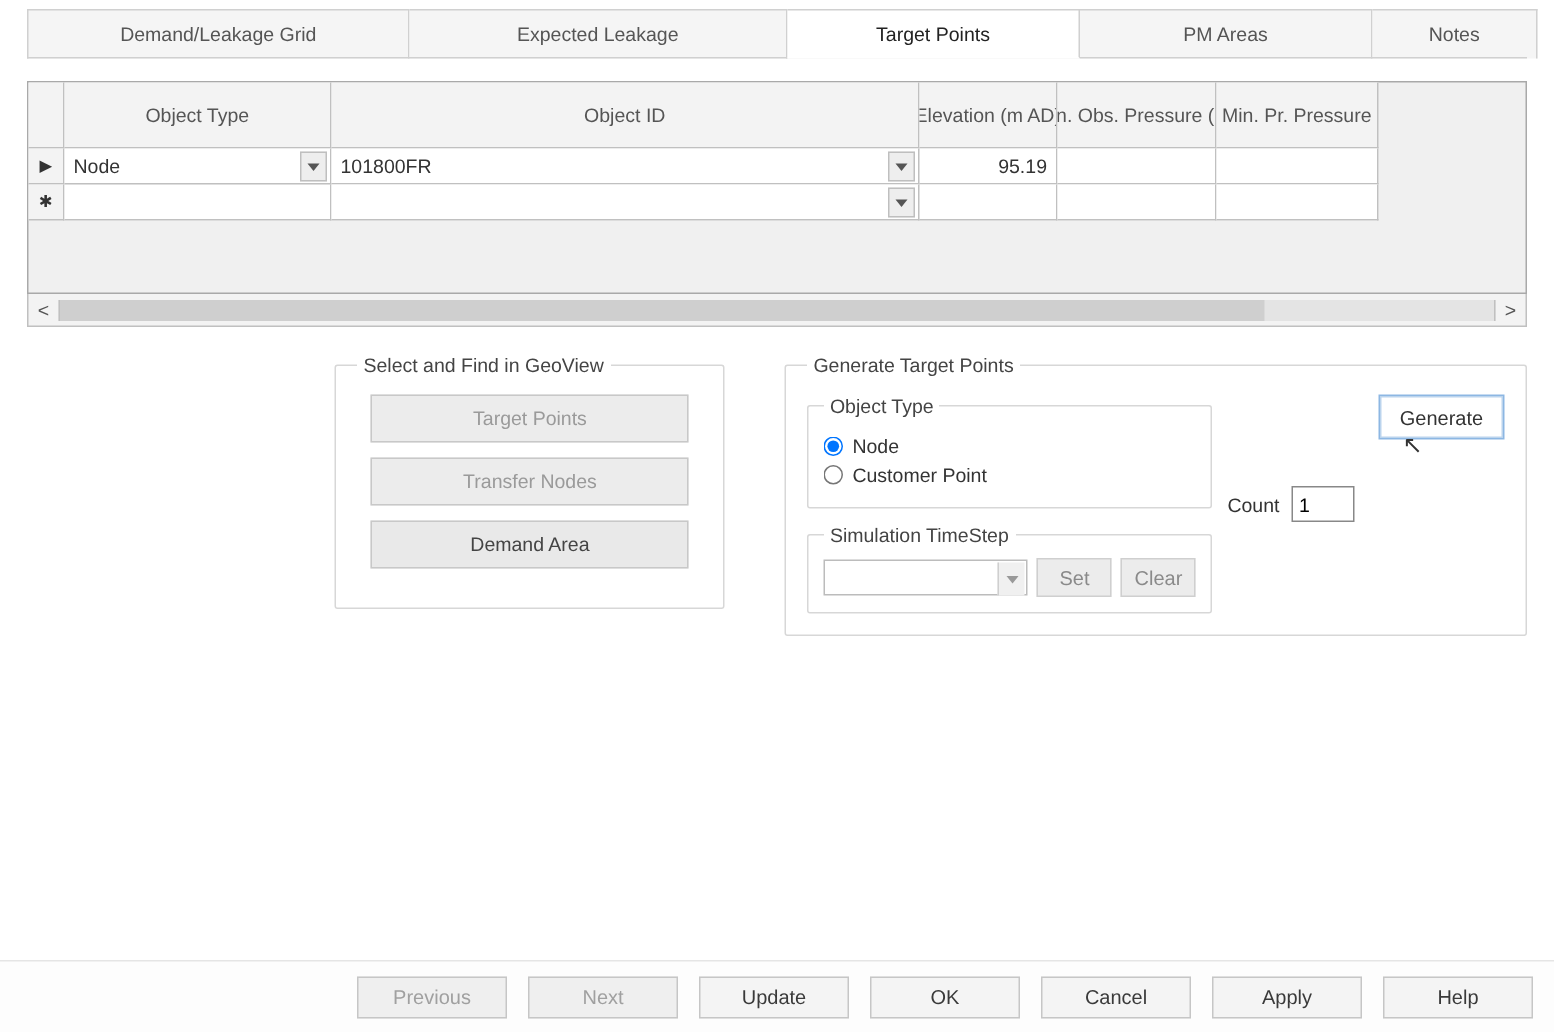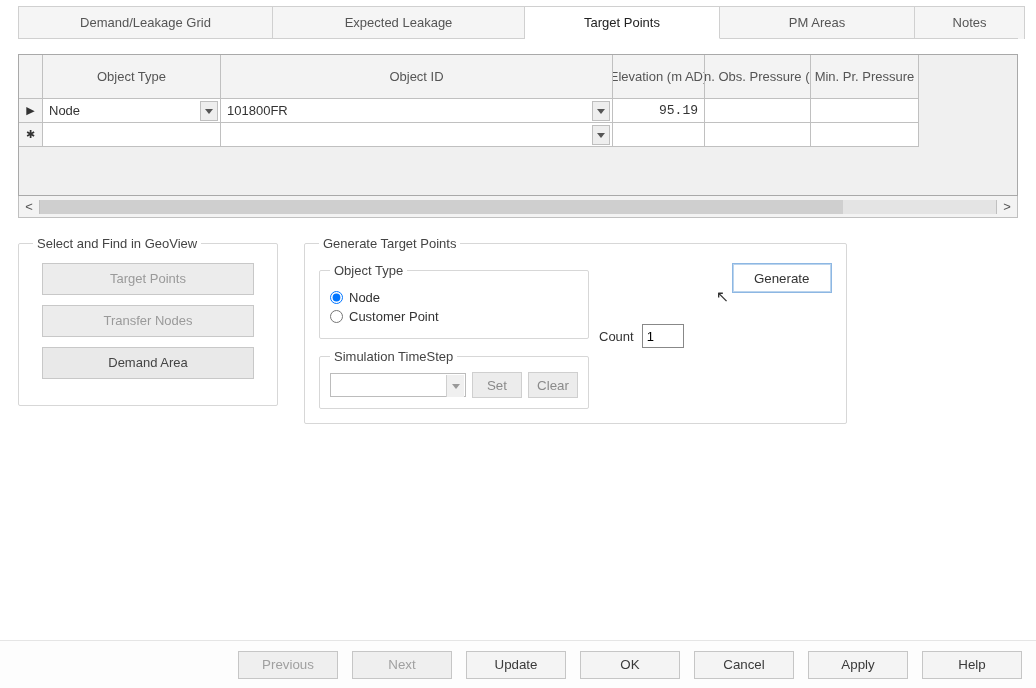--- a/index.html
+++ b/index.html
@@ -43,36 +43,36 @@
   .ghead .gcell { height:44px; display:flex; align-items:center; justify-content:center; text-align:center; color:#555; padding:0 4px; font-size:13px;}
   .grow .gcell { height:24px; background:#fff; display:flex; align-items:center; padding:0 6px;}
   .col-handle{flex:0 0 24px;}
   .col-otype {flex:0 0 178px;}
   .col-oid   {flex:0 0 392px;}
   .col-elev  {flex:0 0 92px;}
   .col-minobs{flex:0 0 106px;}
   .col-minpr {flex:0 0 108px;}
   .ghead .col-handle, .grow .col-handle{background:#f3f3f3;justify-content:center;}
   .grow .col-handle{font-size:11px;color:#333;}
-  .num{justify-content:flex-end;font-family:Liberation Mono, monospace;}
+  .num{justify-content:flex-end;}
   .dd{position:relative;}
   .dd .arrow{
     position:absolute; right:2px; top:2px; width:18px; height:20px;
     background:#eee; border:1px solid #bfbfbf;
     display:flex; align-items:center; justify-content:center;
   }
   .dd .arrow::after{content:""; border-left:4px solid transparent;border-right:4px solid transparent;border-top:5px solid #555;}
   .grid-pad{height:48px;}
   .hscroll{display:flex;align-items:center;border:1px solid #c0c0c0;border-top:none;background:#f3f3f3;height:22px;}
   .hscroll .cap{width:20px;text-align:center;color:#555;cursor:pointer;}
   .hscroll .track{flex:1;height:14px;background:#e4e4e4;position:relative;border-left:1px solid #c0c0c0;border-right:1px solid #c0c0c0;}
   .hscroll .thumb{position:absolute;left:0;top:0;height:100%;width:84%;background:#cfcfcf;}
 
   
-  .midrow{display:flex;gap:26px;margin:18px 18px 0 18px;align-items:flex-start;}
+  .midrow{display:flex;gap:40px;margin:18px 18px 0 18px;align-items:flex-start;justify-content:flex-end;}
   fieldset{border:1px solid #d7d7d7;border-radius:2px;padding:12px 14px 14px 14px;margin:0;}
   legend{padding:0 4px;color:#444;font-size:13px;}
 
   .geobox{width:260px;}
   .geobox .btn{
     display:block;width:212px;margin:0 auto 10px auto;
     border:1px solid #c8c8c8;background:#e9e9e9;
     height:32px;line-height:30px;text-align:center;cursor:pointer;color:#444;
   }
   .geobox .btn:last-child{margin-bottom:12px;}
@@ -81,22 +81,22 @@
   .genbox{width:340px;}
   .genbox-inner{display:flex;gap:10px;}
   .gen-left{flex:0 0 196px;}
   .gen-right{flex:1;display:flex;flex-direction:row;gap:16px;}
   .otype-fs{padding:8px 10px 10px 10px;}
   .radio-row{display:flex;align-items:center;gap:6px;margin:4px 0;cursor:pointer;}
   .radio-row input{margin:0;}
   .countline{display:flex;align-items:center;gap:8px;}
   .countline input{width:42px;height:24px;border:1px solid #888;padding:2px 4px;font-size:13px;}
   .generate-btn{
-    width:100px;height:30px;border:1px solid #8db7e3;background:#fff;color:#333;
-    cursor:pointer;box-shadow:0 0 0 1px rgba(120,170,220,0.5) inset;margin-left:32px;
+    width:84px;height:30px;border:1px solid #8db7e3;background:#fff;color:#333;
+    cursor:pointer;box-shadow:0 0 0 1px rgba(120,170,220,0.5) inset;
   }
   .sim-fs{margin-top:10px;padding:8px 10px 10px 10px;display:flex;align-items:center;gap:6px;}
   .sim-fs .combo{flex:0 0 136px;height:24px;border:1px solid #bcbcbc;background:#fff;position:relative;}
   .sim-fs .combo .arrow{position:absolute;right:1px;top:1px;width:18px;height:22px;background:#f0f0f0;border-left:1px solid #cfcfcf;display:flex;align-items:center;justify-content:center;color:#999;}
   .sim-fs .combo .arrow::after{content:"";border-left:4px solid transparent;border-right:4px solid transparent;border-top:5px solid #999;}
   .sim-fs .sbtn{width:50px;height:26px;border:1px solid #cfcfcf;background:#ececec;color:#8a8a8a;cursor:default;}
   .cursor-img{position:relative;left:16px;top:-6px;font-size:16px;pointer-events:none;}
 
   
   .footer{position:absolute;left:0;right:0;bottom:0;height:48px;border-top:1px solid #e5e5e5;background:#fdfdfd;display:flex;align-items:center;justify-content:flex-end;padding:12px 14px;gap:14px;}

